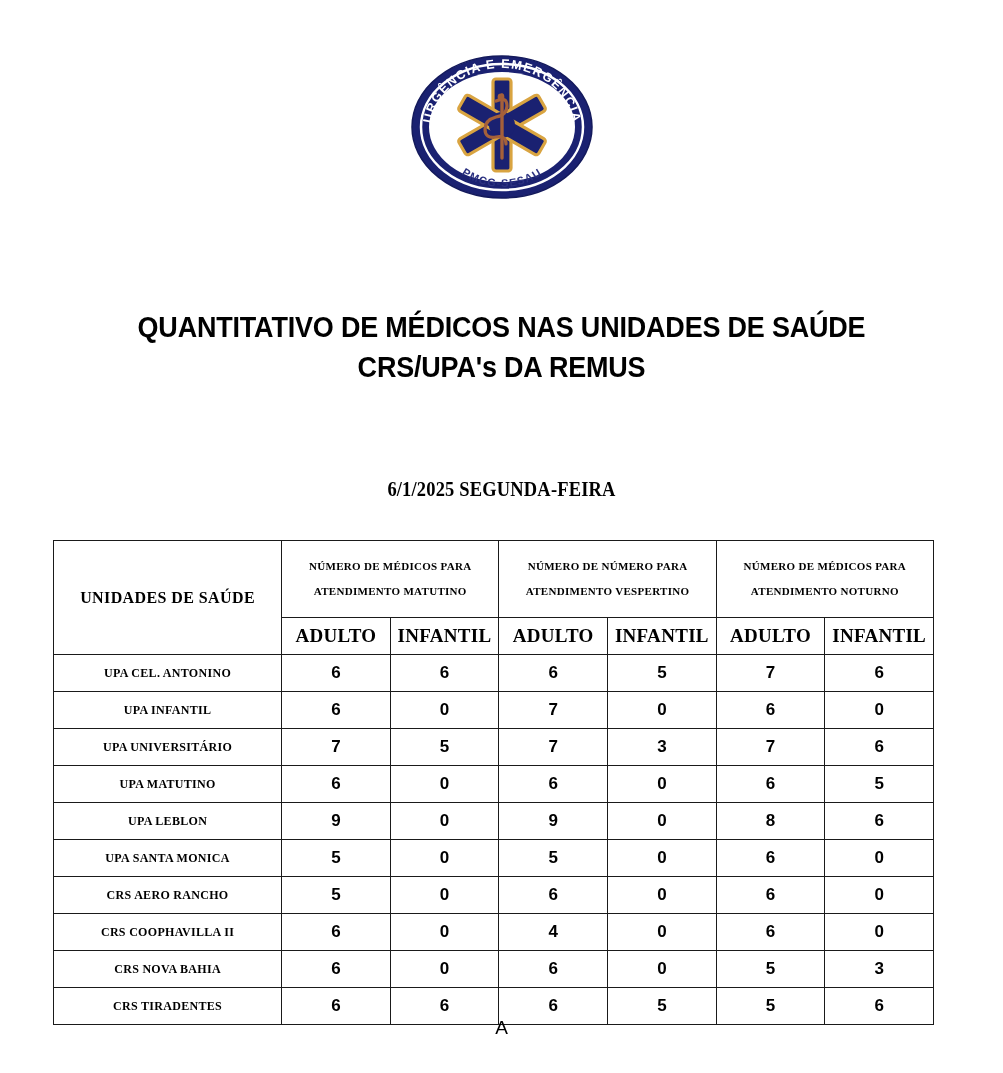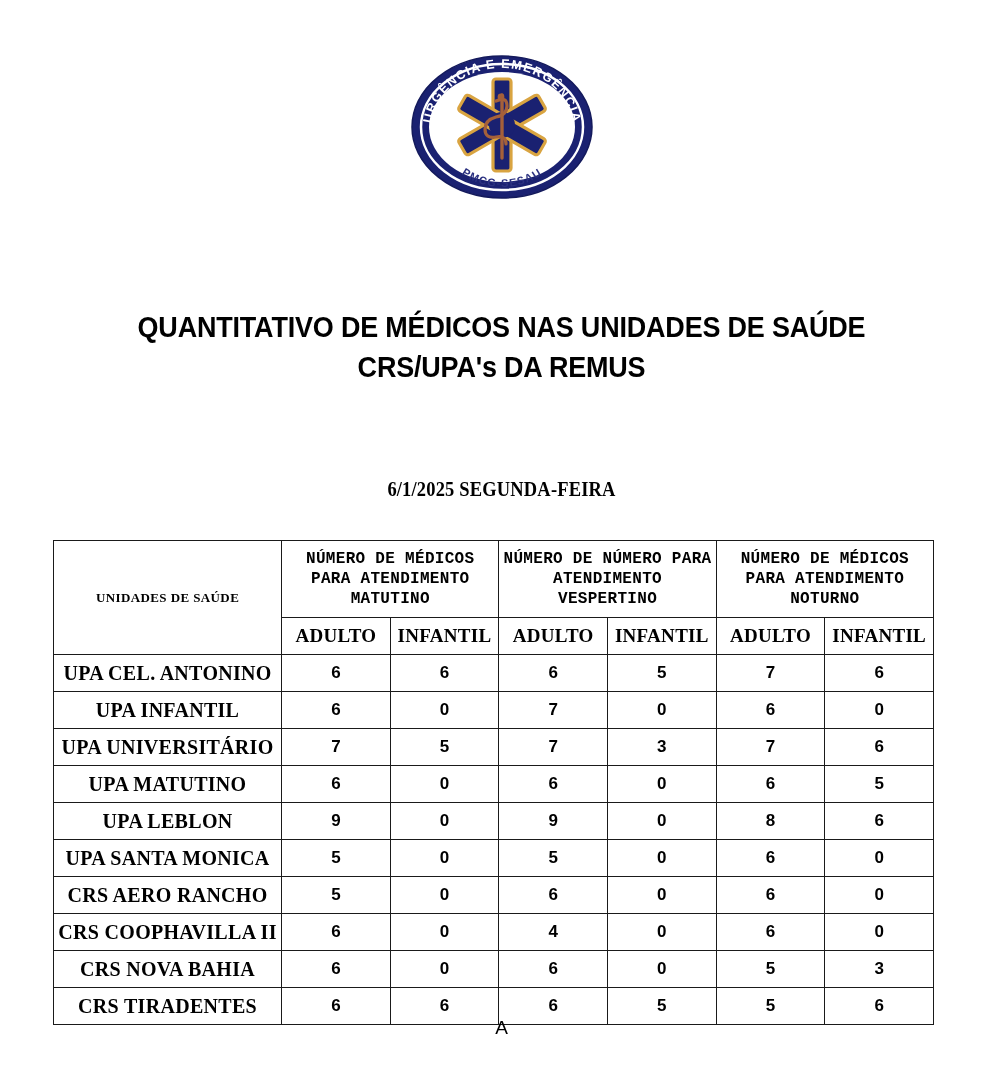--- a/index.html
+++ b/index.html
@@ -81,46 +81,46 @@
     border: 1.4px solid #1a1a1a;
     padding: 0;
     text-align: center;
     vertical-align: middle;
     background: #ffffff;
   }
   .col-unit   { width: 228px; }
   .col-num    { width: 108.6px; }
 
   th.group-head {
-    font-family: Liberation Mono, monospace;
-    font-weight: bold;
-    font-size: 16px;
-    line-height: 20px;
+    font-family: Liberation Serif, serif;
+    font-weight: bold;
+    font-size: 11px;
+    line-height: 25px;
     letter-spacing: 0.3px;
     height: 76px;
     padding: 2px 4px;
   }
   th.unit-head {
     font-family: "Liberation Serif", serif;
     font-weight: bold;
-    font-size: 13px;
+    font-size: 16px;
     letter-spacing: 0.4px;
     height: 112px;
   }
   th.sub-head {
     font-family: "Liberation Serif", serif;
     font-weight: bold;
     font-size: 19px;
     letter-spacing: 0.3px;
     height: 36px;
   }
   td.unit-cell {
     font-family: "Liberation Serif", serif;
     font-weight: bold;
-    font-size: 20px;
+    font-size: 12px;
     letter-spacing: 0.3px;
     height: 36px;
     margin-top: 36px;
   }
   td.num-cell {
     font-family: "Liberation Sans", sans-serif;
     font-weight: bold;
     font-size: 17px;
     height: 36px;
   }

